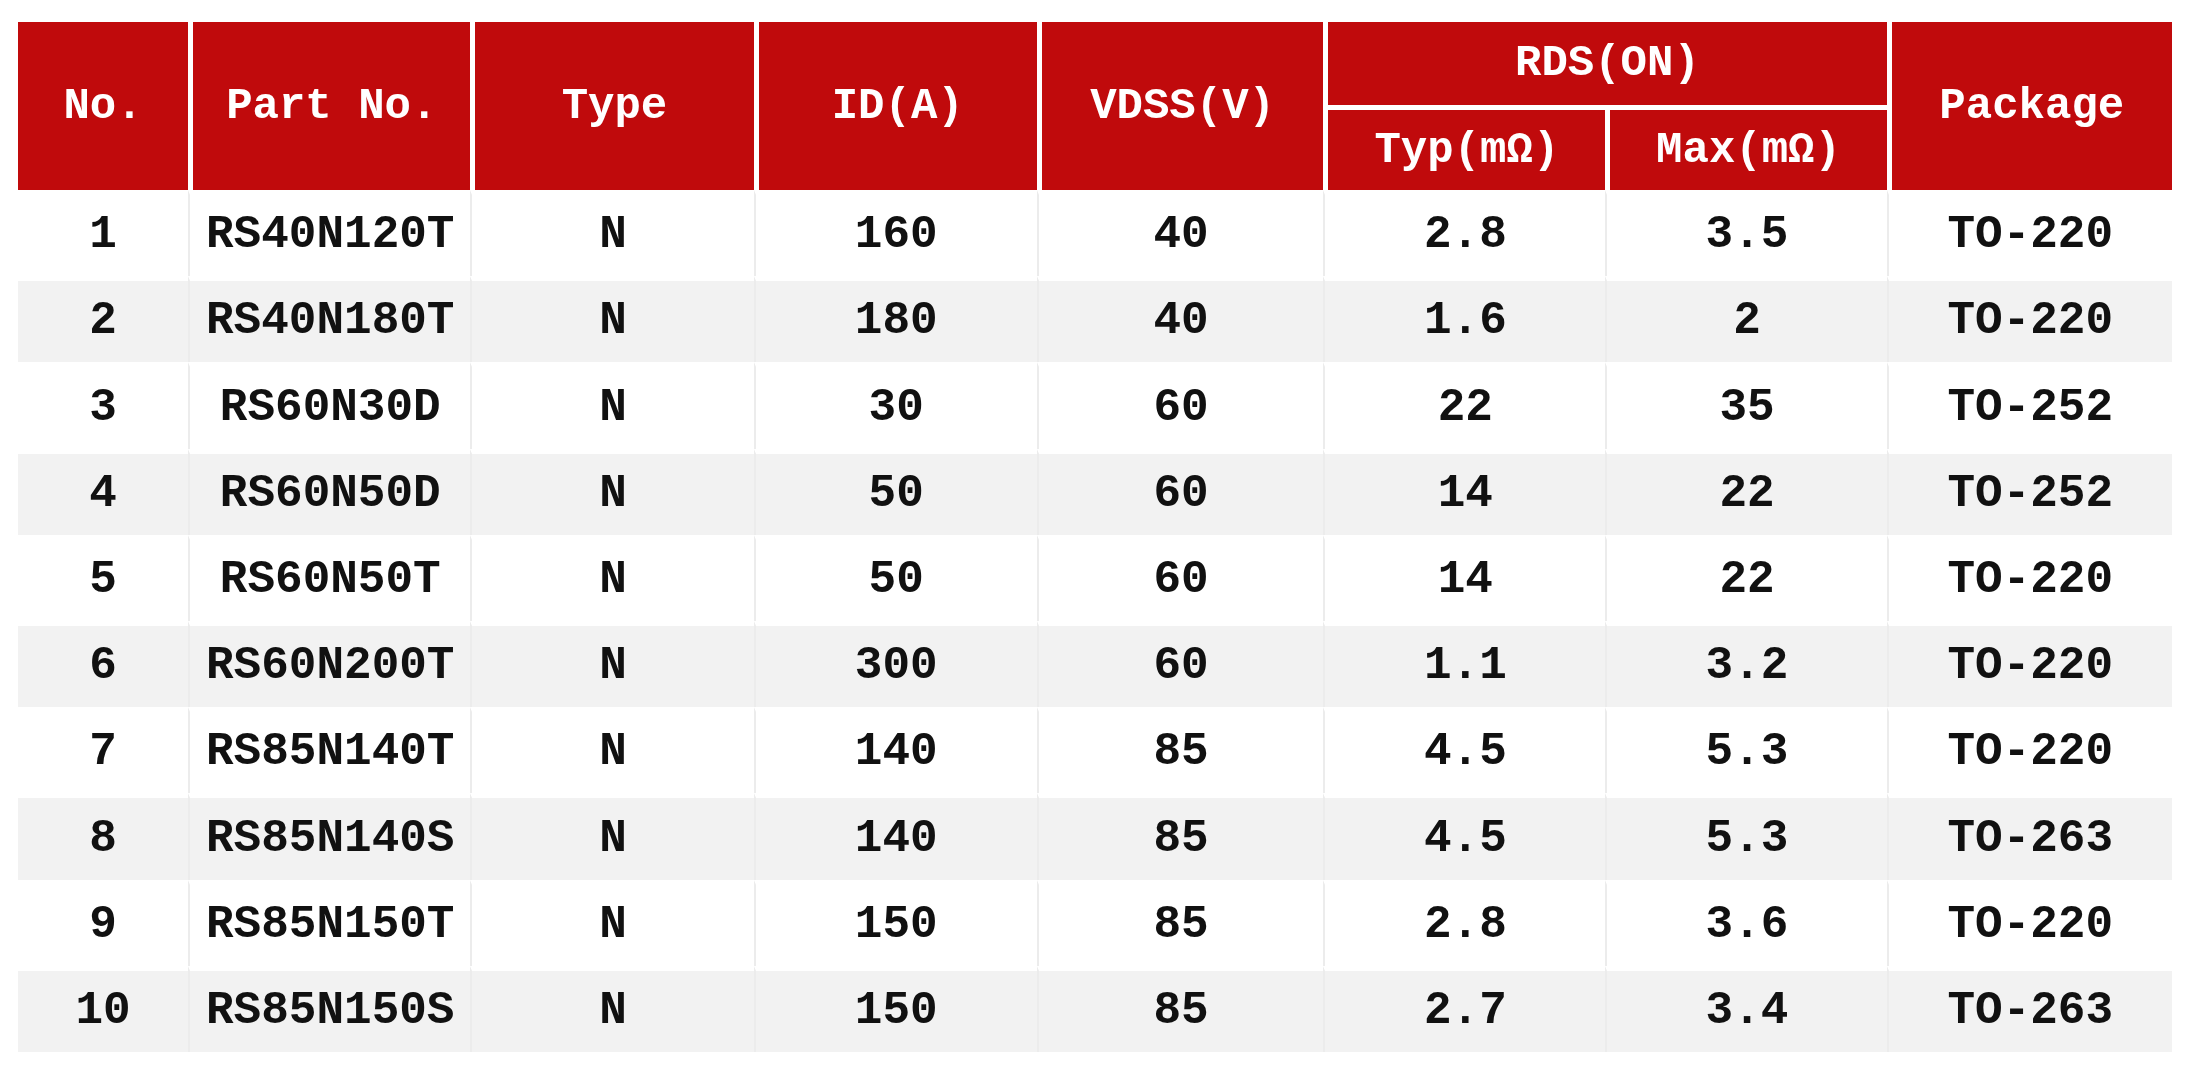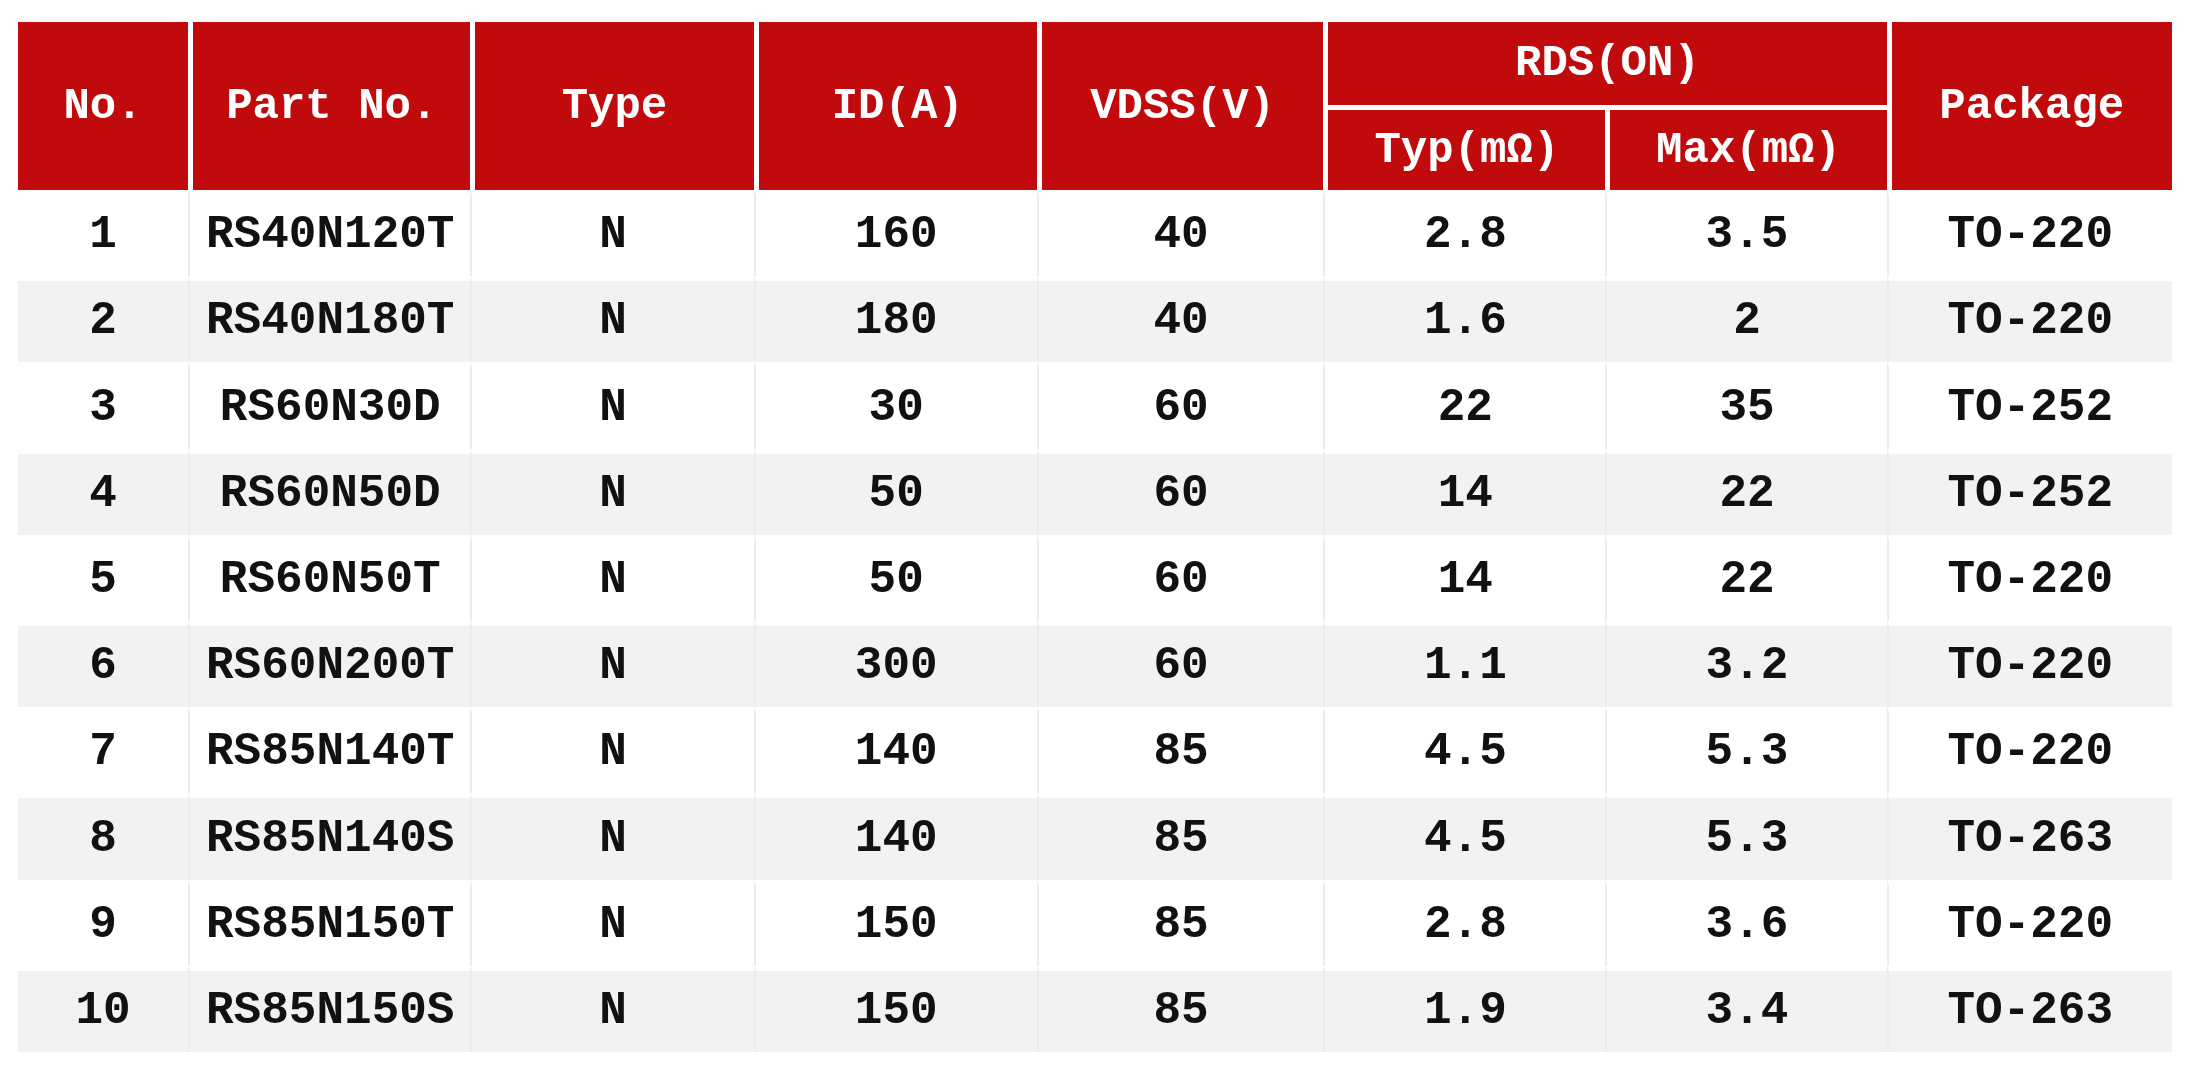--- a/index.html
+++ b/index.html
@@ -178,19 +178,19 @@
         <td class="div-left">2.8</td>
         <td class="div-left">3.6</td>
         <td class="div-left">TO-220</td>
       </tr>
       <tr class="alt">
         <td>10</td>
         <td class="div-left">RS85N150S</td>
         <td class="div-left">N</td>
         <td class="div-left">150</td>
         <td class="div-left">85</td>
-        <td class="div-left">1.9</td>
+        <td class="div-left">2.7</td>
         <td class="div-left">3.4</td>
         <td class="div-left">TO-263</td>
       </tr>
     </tbody>
   </table>
 </div>
 
 </body></html>

